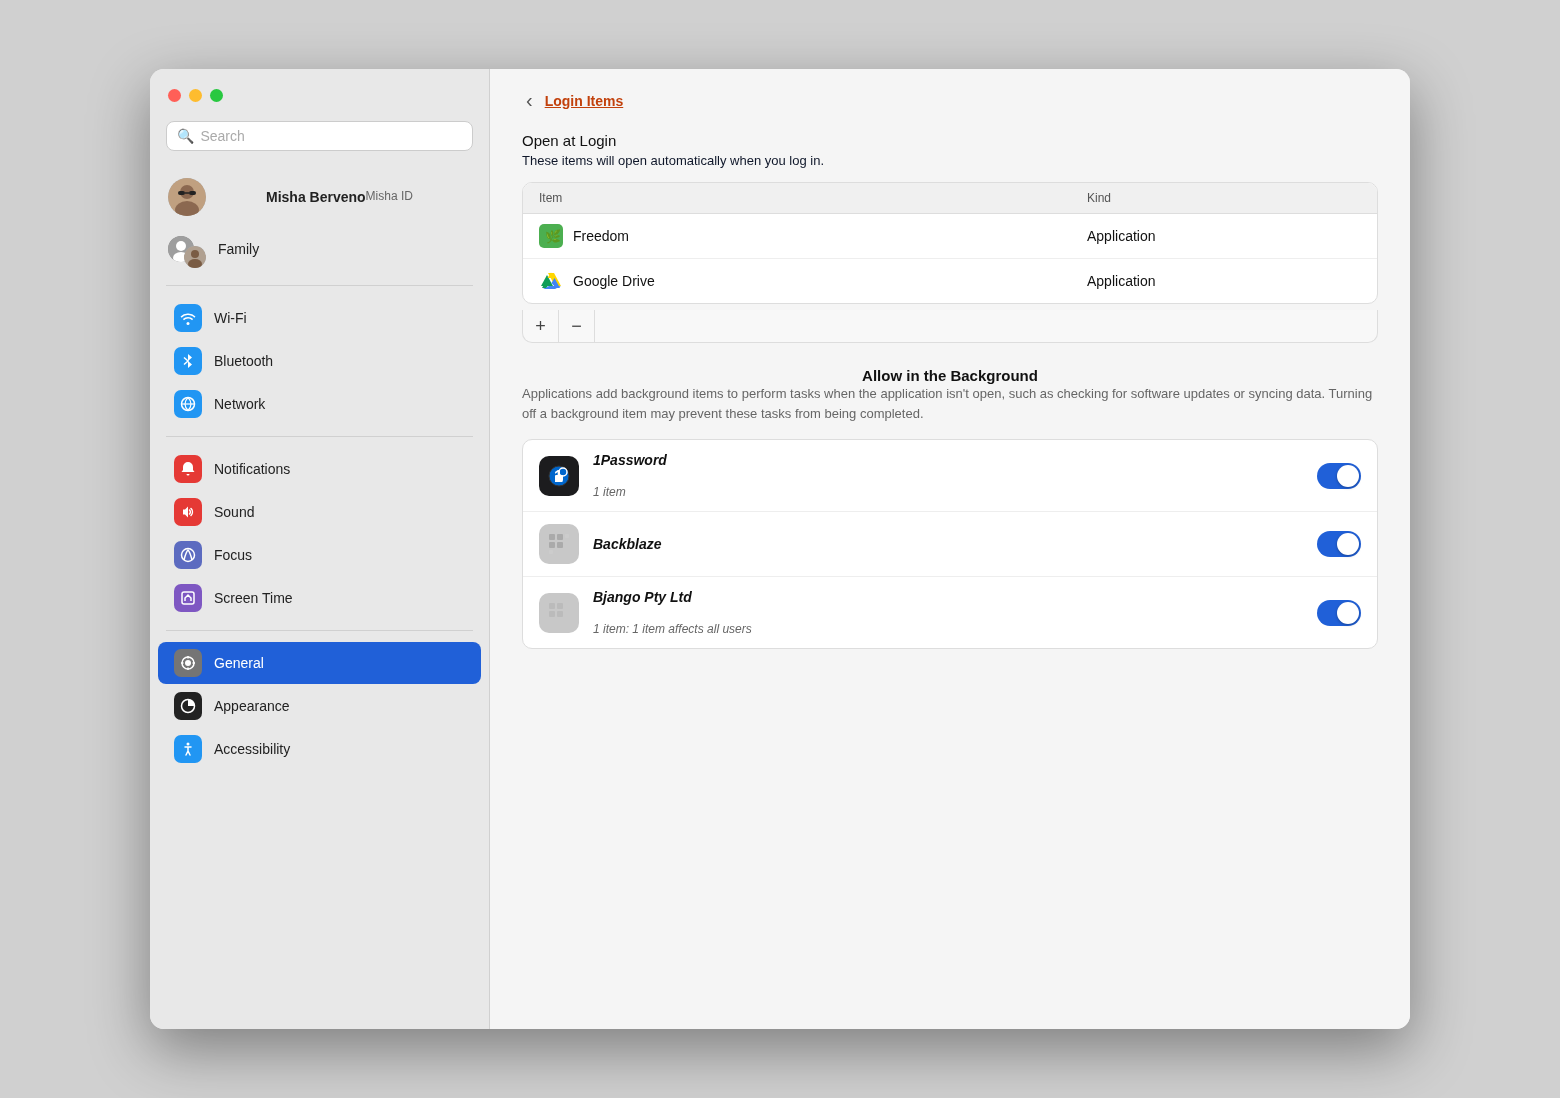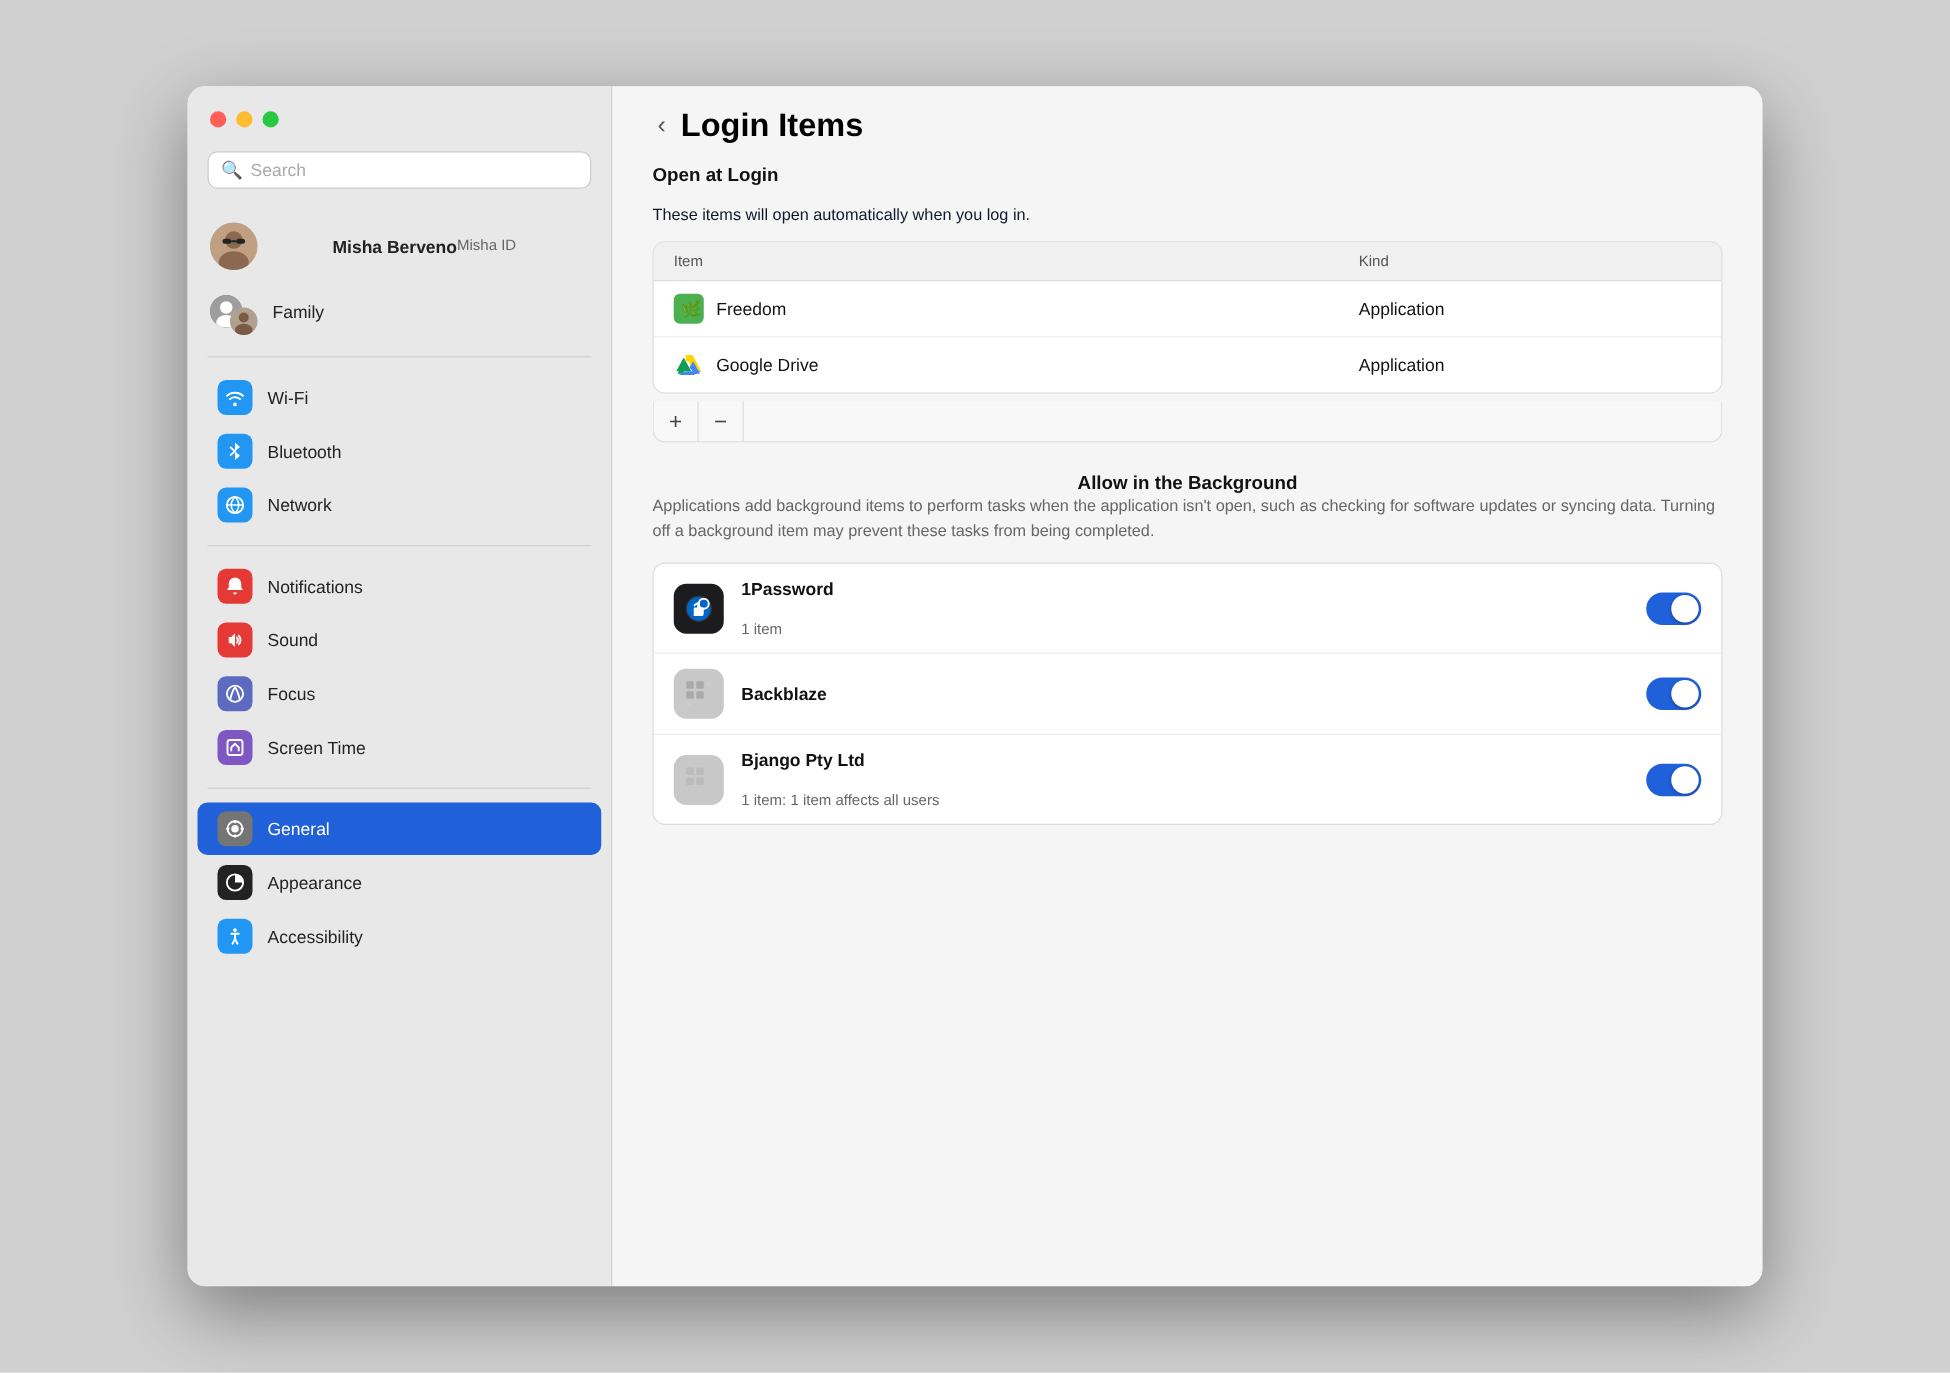--- a/index.html
+++ b/index.html
@@ -169,27 +169,27 @@
       align-items: center;
       padding: 16px 32px 8px 32px;
       gap: 8px;
     }
     .back-btn {
       background: none; border: none; cursor: pointer;
       font-size: 20px; color: #555; padding: 4px;
       border-radius: 6px;
     }
     .page-title {
-      font-size: 26px; font-weight: 700; color: #000000;
+      font-size: 14px; font-weight: 700; color: #c2410c; text-decoration: underline;
     }
     .main-body {
       padding: 8px 32px 32px 32px;
     }
     .section-title {
-      font-size: 15px; font-weight: 700; color: #111; margin-bottom: 15px;
+      font-size: 15px; font-weight: 400; color: #111; margin-bottom: 4px;
     }
     .section-subtitle {
       font-size: 13px; color: #0f172a; margin-bottom: 14px;
     }
     .table-container {
       background: #fff;
       border-radius: 10px;
       overflow: hidden;
       border: 1px solid #ddd;
       margin-bottom: 6px;
@@ -243,21 +243,21 @@
     }
     .bg-item:last-child { border-bottom: none; }
     .bg-app-icon {
       width: 40px; height: 40px; border-radius: 10px;
       background: #e0e0e0;
       display: flex; align-items: center; justify-content: center;
       margin-right: 14px;
       flex-shrink: 0;
       overflow: hidden;
     }
-    .bg-app-info { flex: 1; }
+    .bg-app-info { flex: 1; font-style: italic; }
     .bg-app-name { font-size: 14px; font-weight: 600; color: #111; }
     .bg-app-detail { font-size: 12px; color: #666; margin-top: 17px; }
     
     .toggle {
       width: 44px; height: 26px; border-radius: 13px;
       background: #2060d8;
       position: relative; cursor: pointer; flex-shrink: 0;
     }
     .toggle::after {
       content: '';

